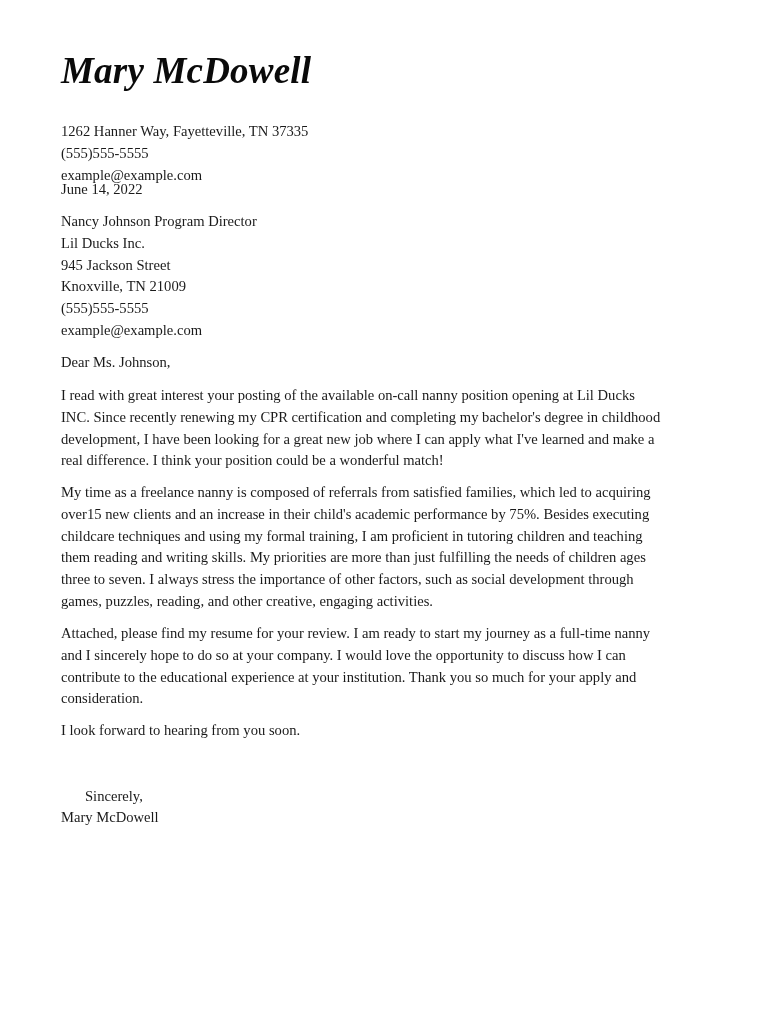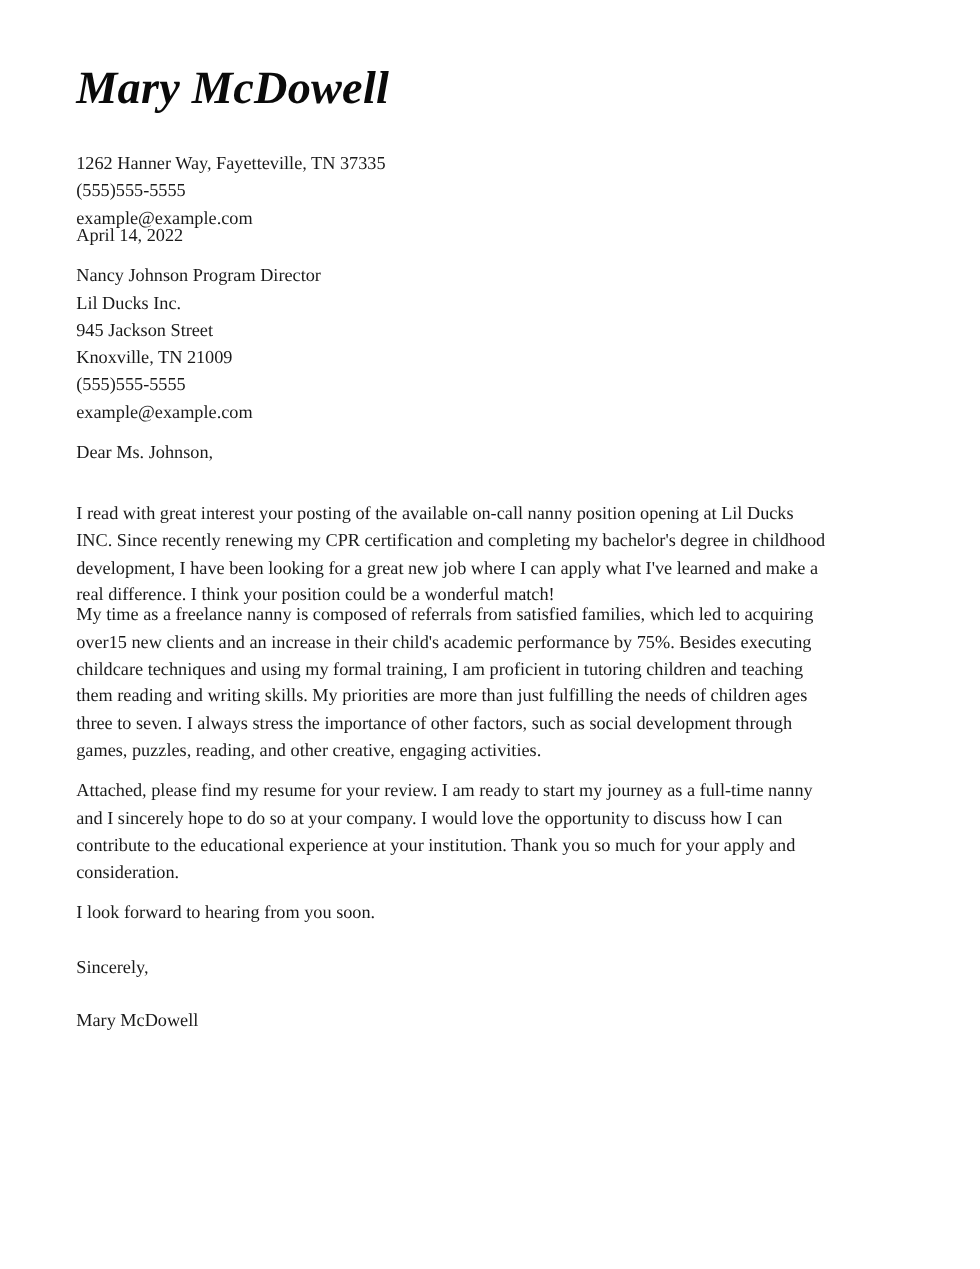--- a/index.html
+++ b/index.html
@@ -39,41 +39,41 @@
       left: 0;
       font-size: 14.6px;
       line-height: 21.8px;
       white-space: nowrap;
     }
     .line { display: block; white-space: nowrap; }
     .contact { top: 93px; margin-top: 28px; }
     .date { top: 179px; }
     .recipient { top: 211px; }
     .salutation { top: 352px; }
-    .p1 { top: 401px; }
+    .p1 { top: 385px; }
     .p2 { top: 482px; }
     .p3 { top: 623px; }
     .p4 { top: 720px; }
-    .closing { top: 764px; }
+    .closing { top: 786px; margin-left: 24px; }
     .signature { top: 807px; }
   </style>
 </head>
 <body>
 
 <div class="page">
 
   <h1 class="name">Mary McDowell</h1>
 
   <div class="block contact">
     <span class="line">1262 Hanner Way, Fayetteville, TN 37335</span>
     <span class="line">(555)555-5555</span>
     <span class="line">example@example.com</span>
   </div>
 
-  <div class="block date">April 14, 2022</div>
+  <div class="block date">June 14, 2022</div>
 
   <div class="block recipient">
     <span class="line">Nancy Johnson Program Director</span>
     <span class="line">Lil Ducks Inc.</span>
     <span class="line">945 Jackson Street</span>
     <span class="line">Knoxville, TN 21009</span>
     <span class="line">(555)555-5555</span>
     <span class="line">example@example.com</span>
   </div>
 

